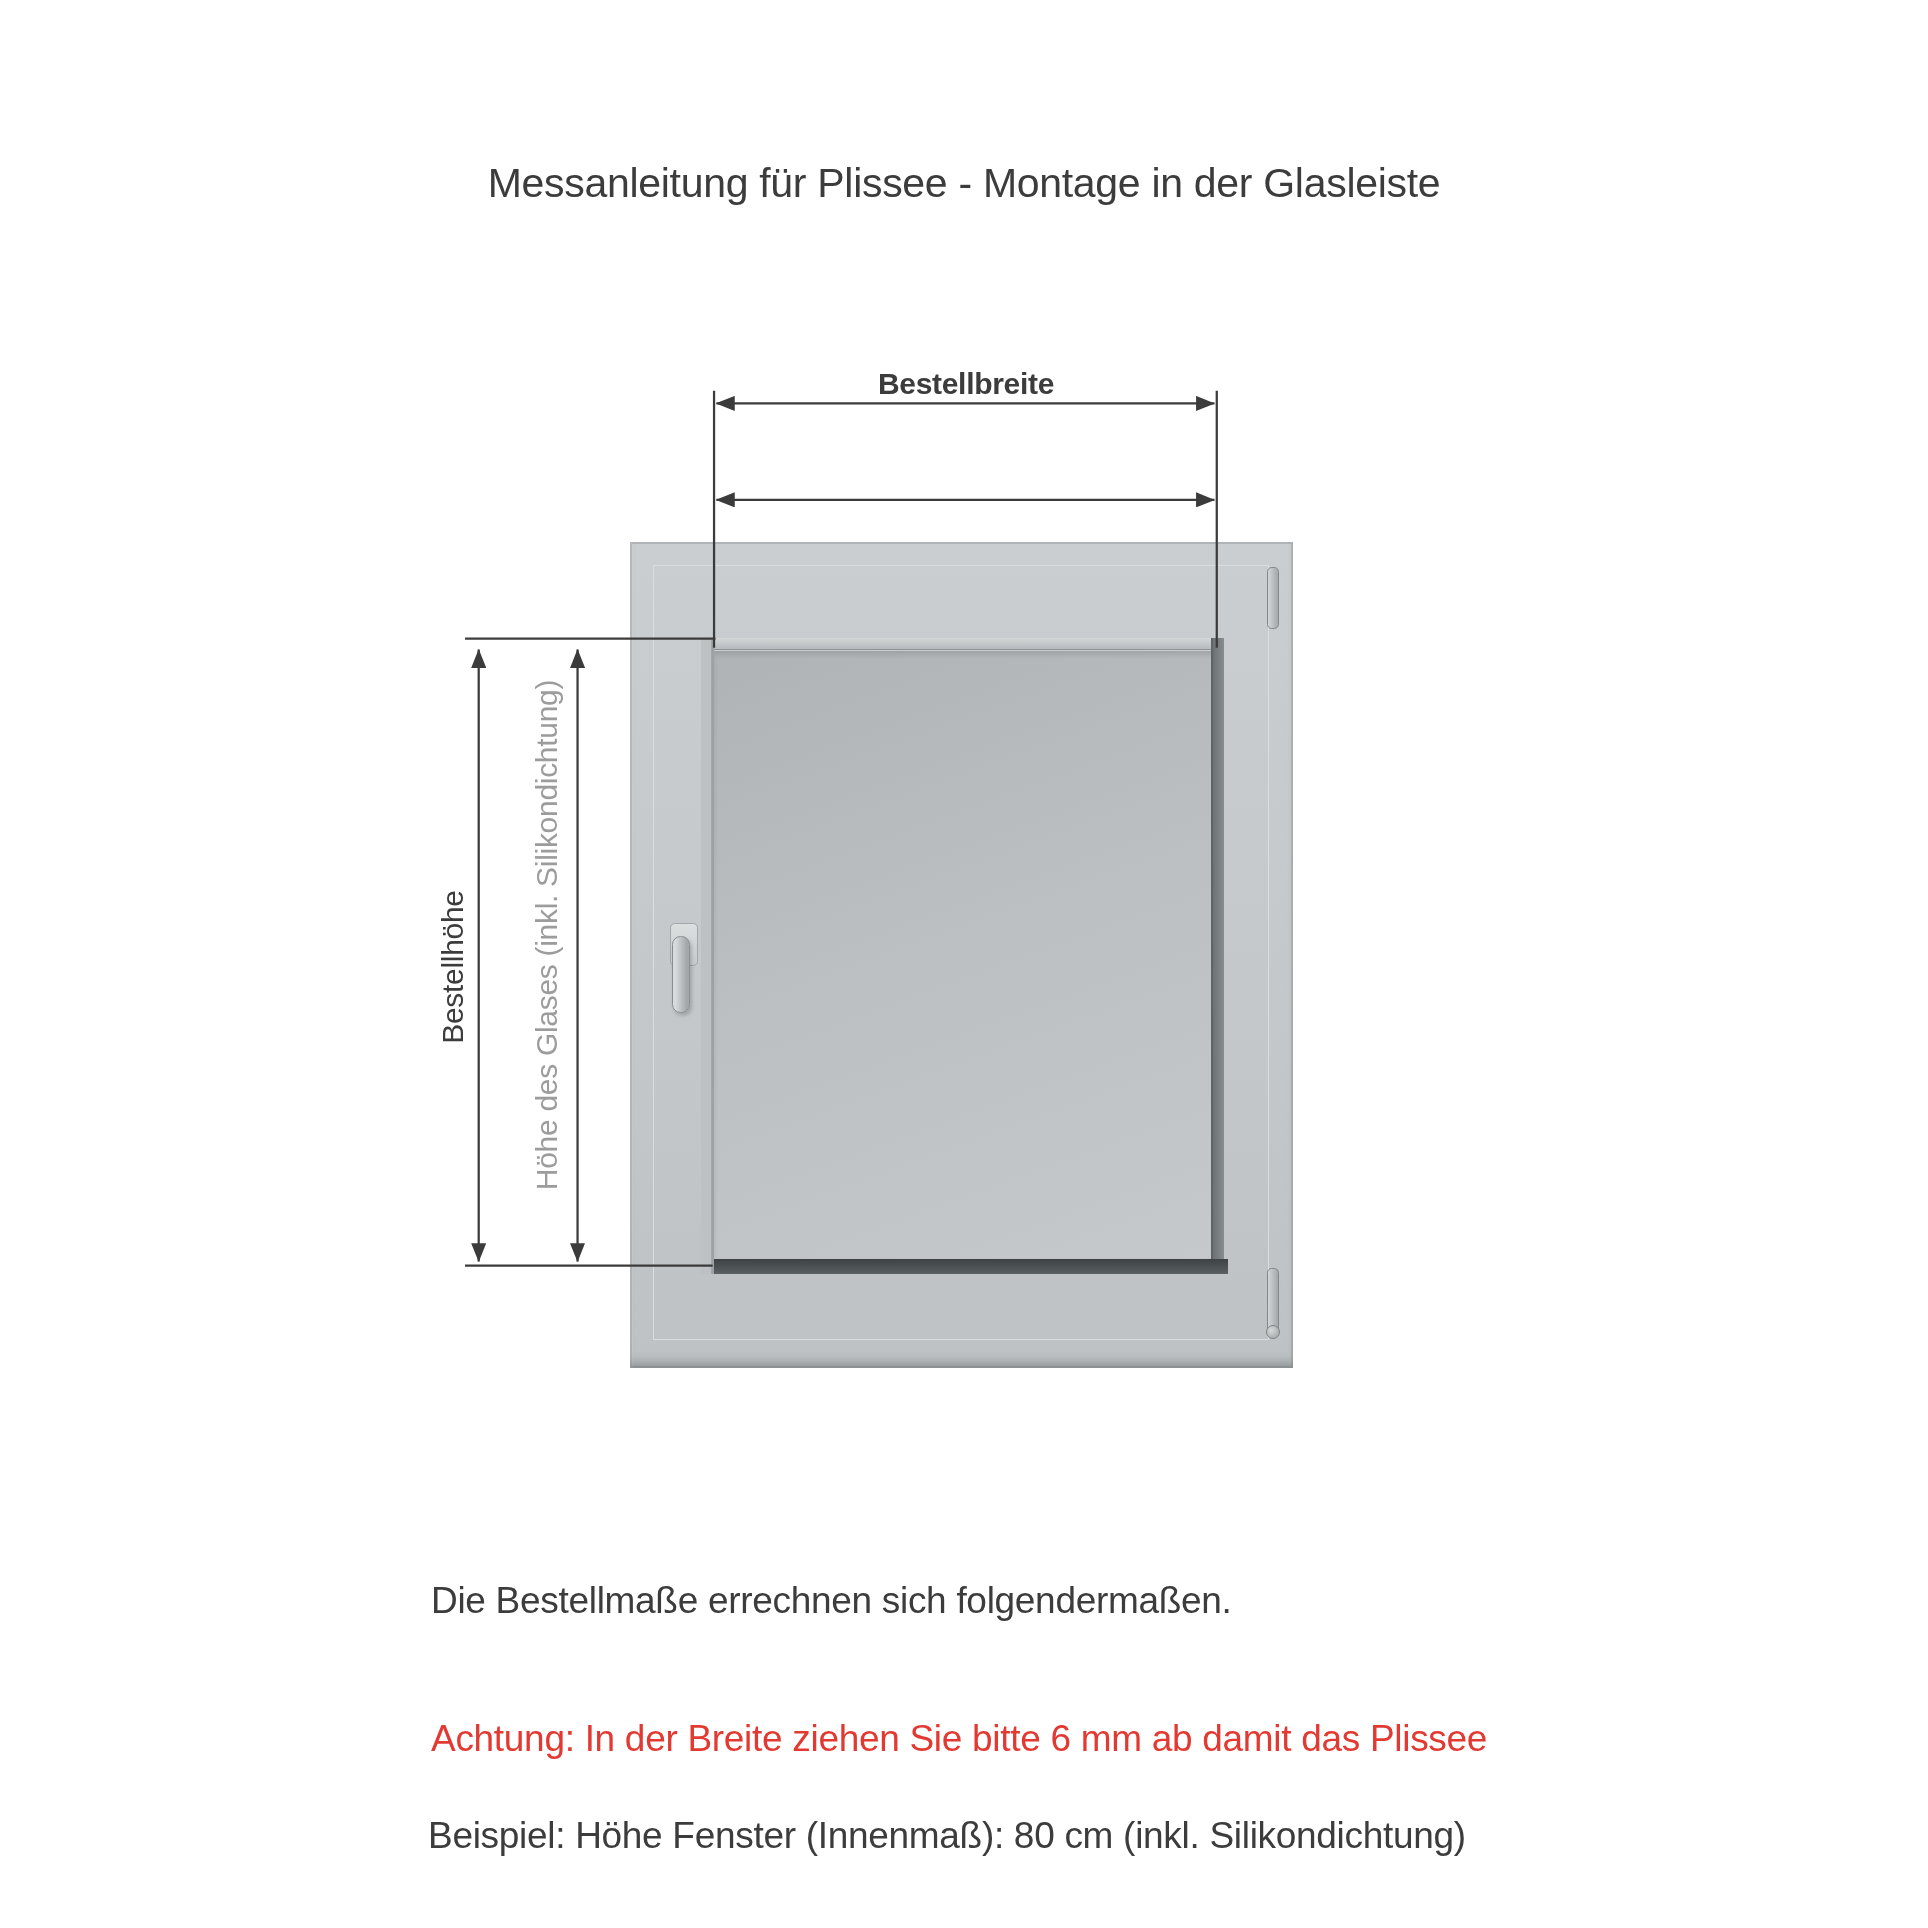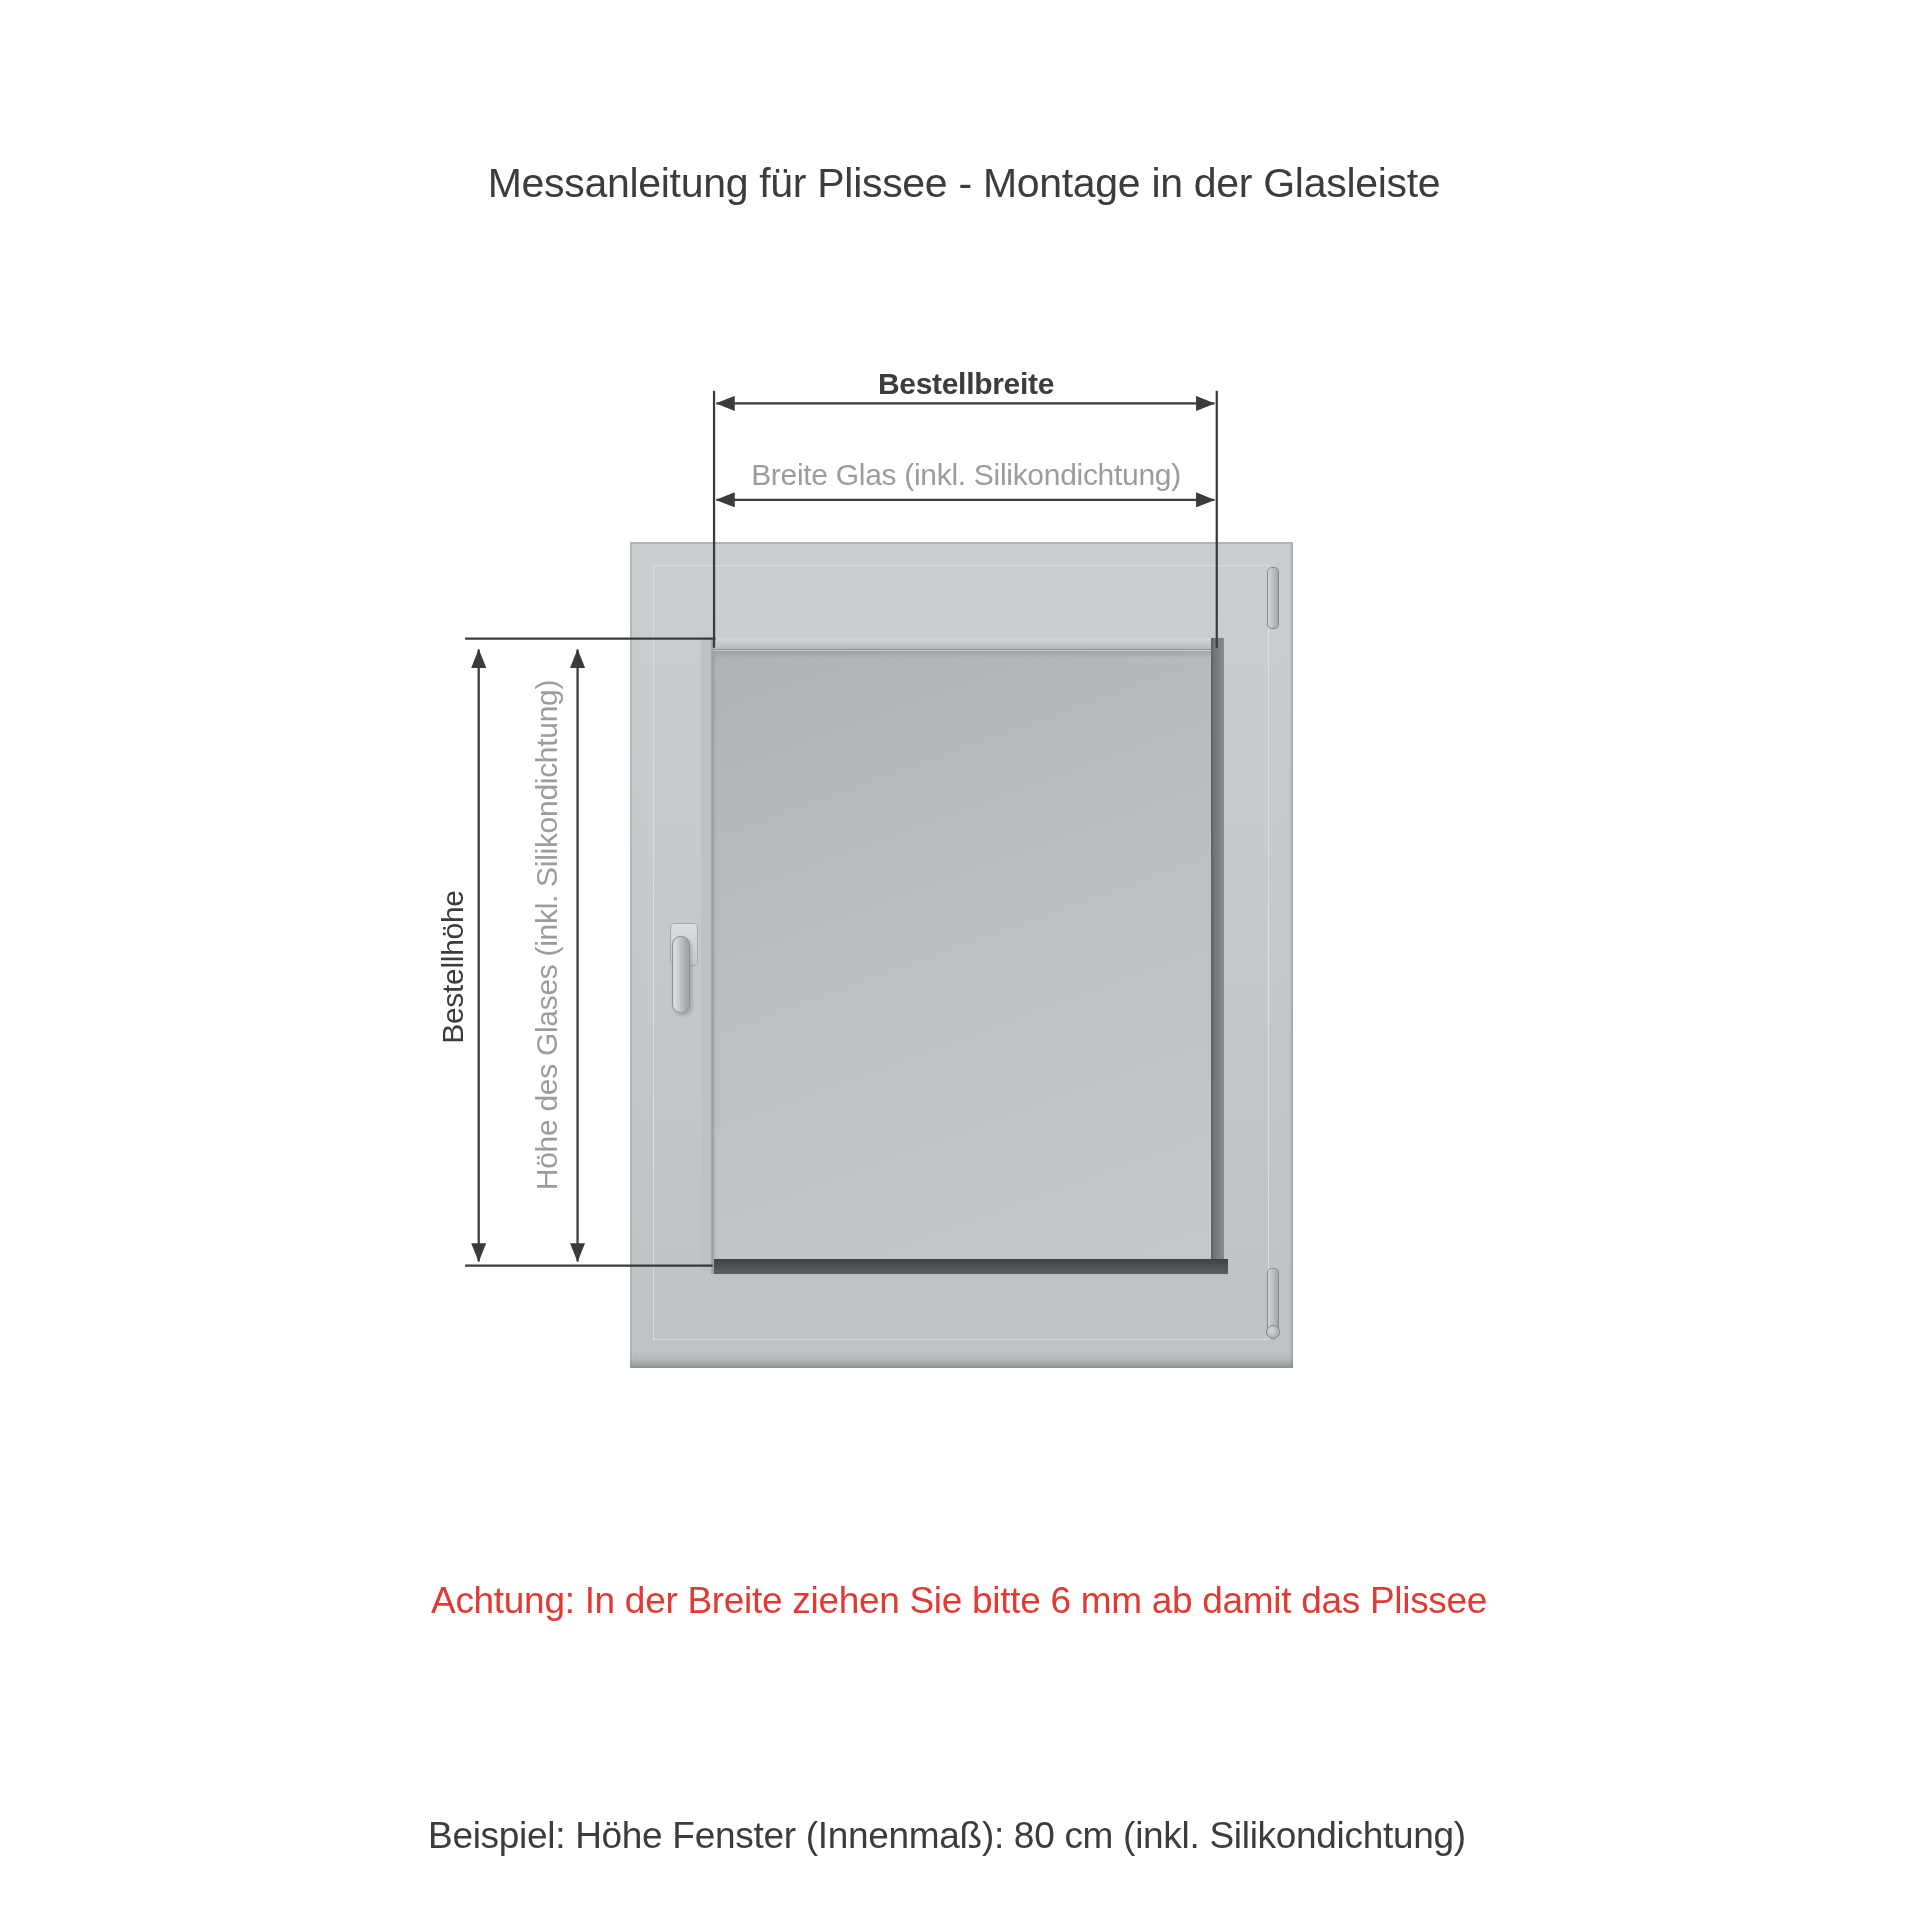--- a/index.html
+++ b/index.html
@@ -122,25 +122,25 @@
 
     <line class="mline" x1="494" y1="678.5" x2="760" y2="678.5"></line>
     <line class="mline" x1="494" y1="1344.5" x2="757" y2="1344.5"></line>
 
     <line class="mline" x1="508.5" y1="690" x2="508.5" y2="1340" marker-start="url(#ah)" marker-end="url(#ah)"></line>
 
     <line class="mline" x1="613.5" y1="690" x2="613.5" y2="1340" marker-start="url(#ah)" marker-end="url(#ah)"></line>
   </svg>
 
   <div class="dim-label lbl-bestellbreite">Bestellbreite</div>
-  <div class="dim-label lbl-breite-glas">Breite Glas (inkl. Silikondichtung)</div>
   <div class="dim-label rot lbl-bestellhoehe">Bestellhöhe</div>
   <div class="dim-label rot lbl-hoehe-glases">Höhe des Glases (inkl. Silikondichtung)</div>
 
   <div class="textblock instructions">
+    <div>Die Bestellmaße errechnen sich folgendermaßen.</div>
     <div class="warn">Achtung: In der Breite ziehen Sie bitte 6 mm ab damit das Plissee</div>
     
   </div>
 
   <div class="textblock example">
     <div>Beispiel: Höhe Fenster (Innenmaß): 80 cm (inkl. Silikondichtung)</div>
     
     
   </div>
 

